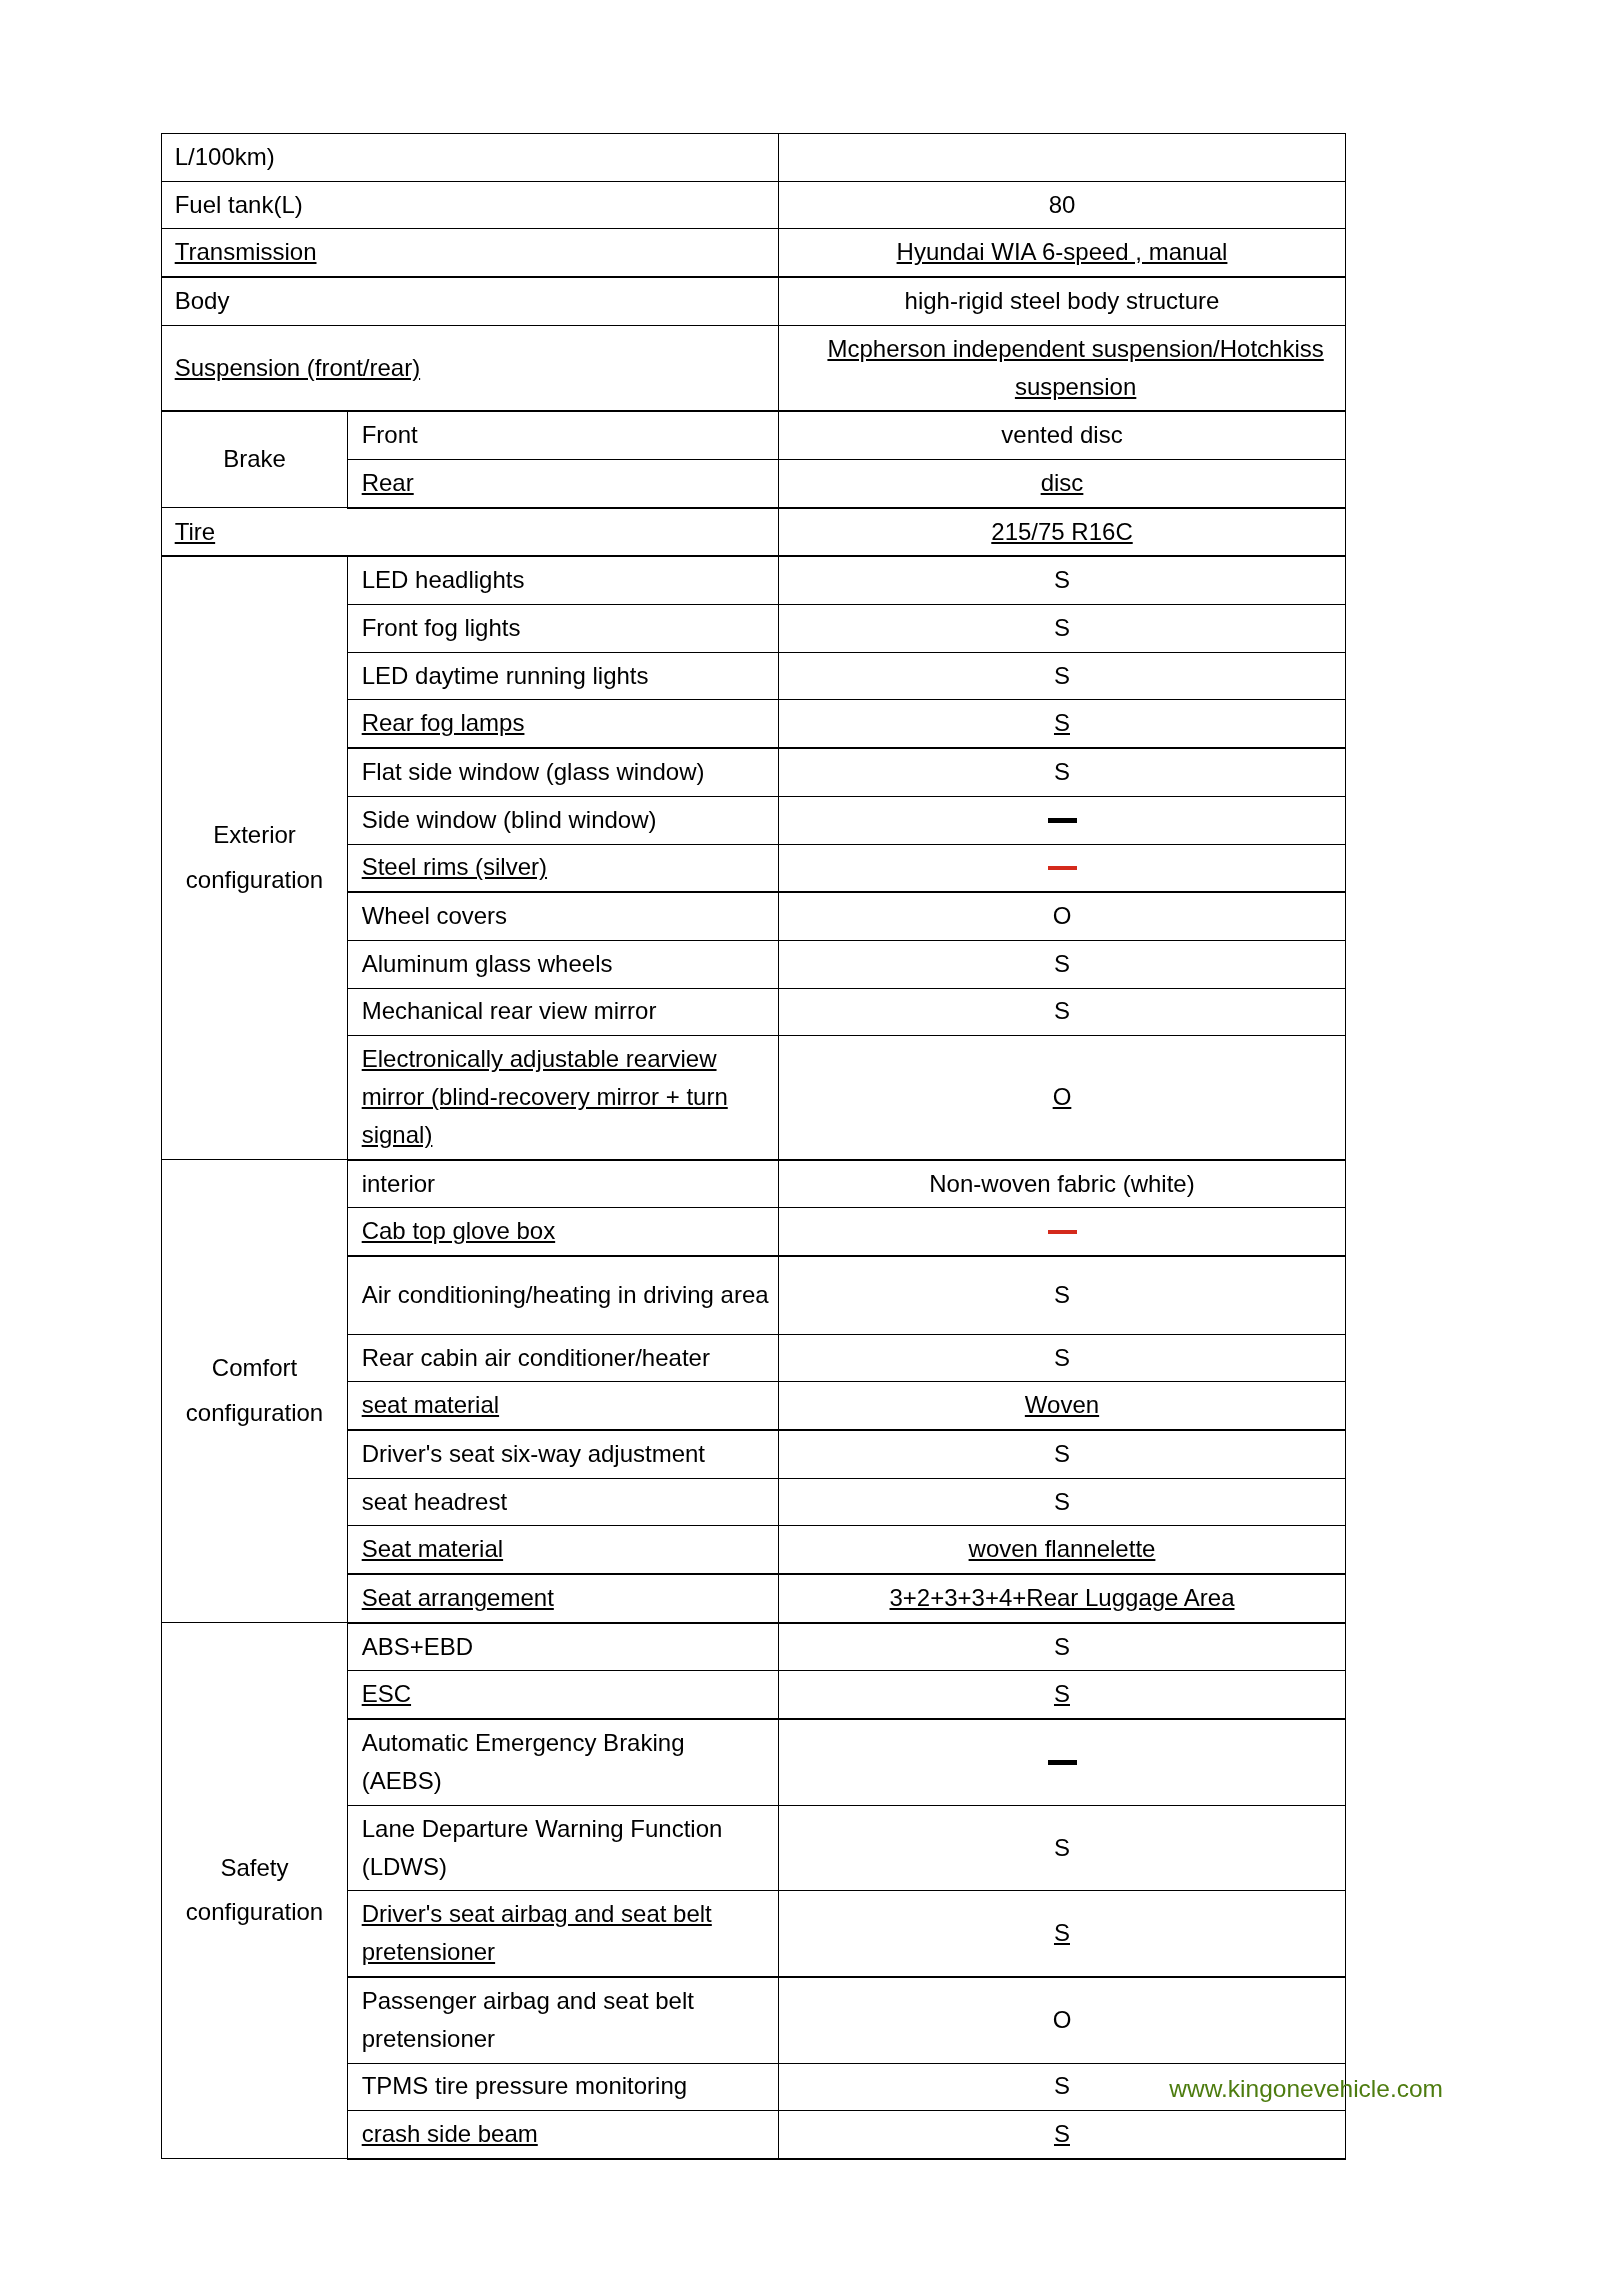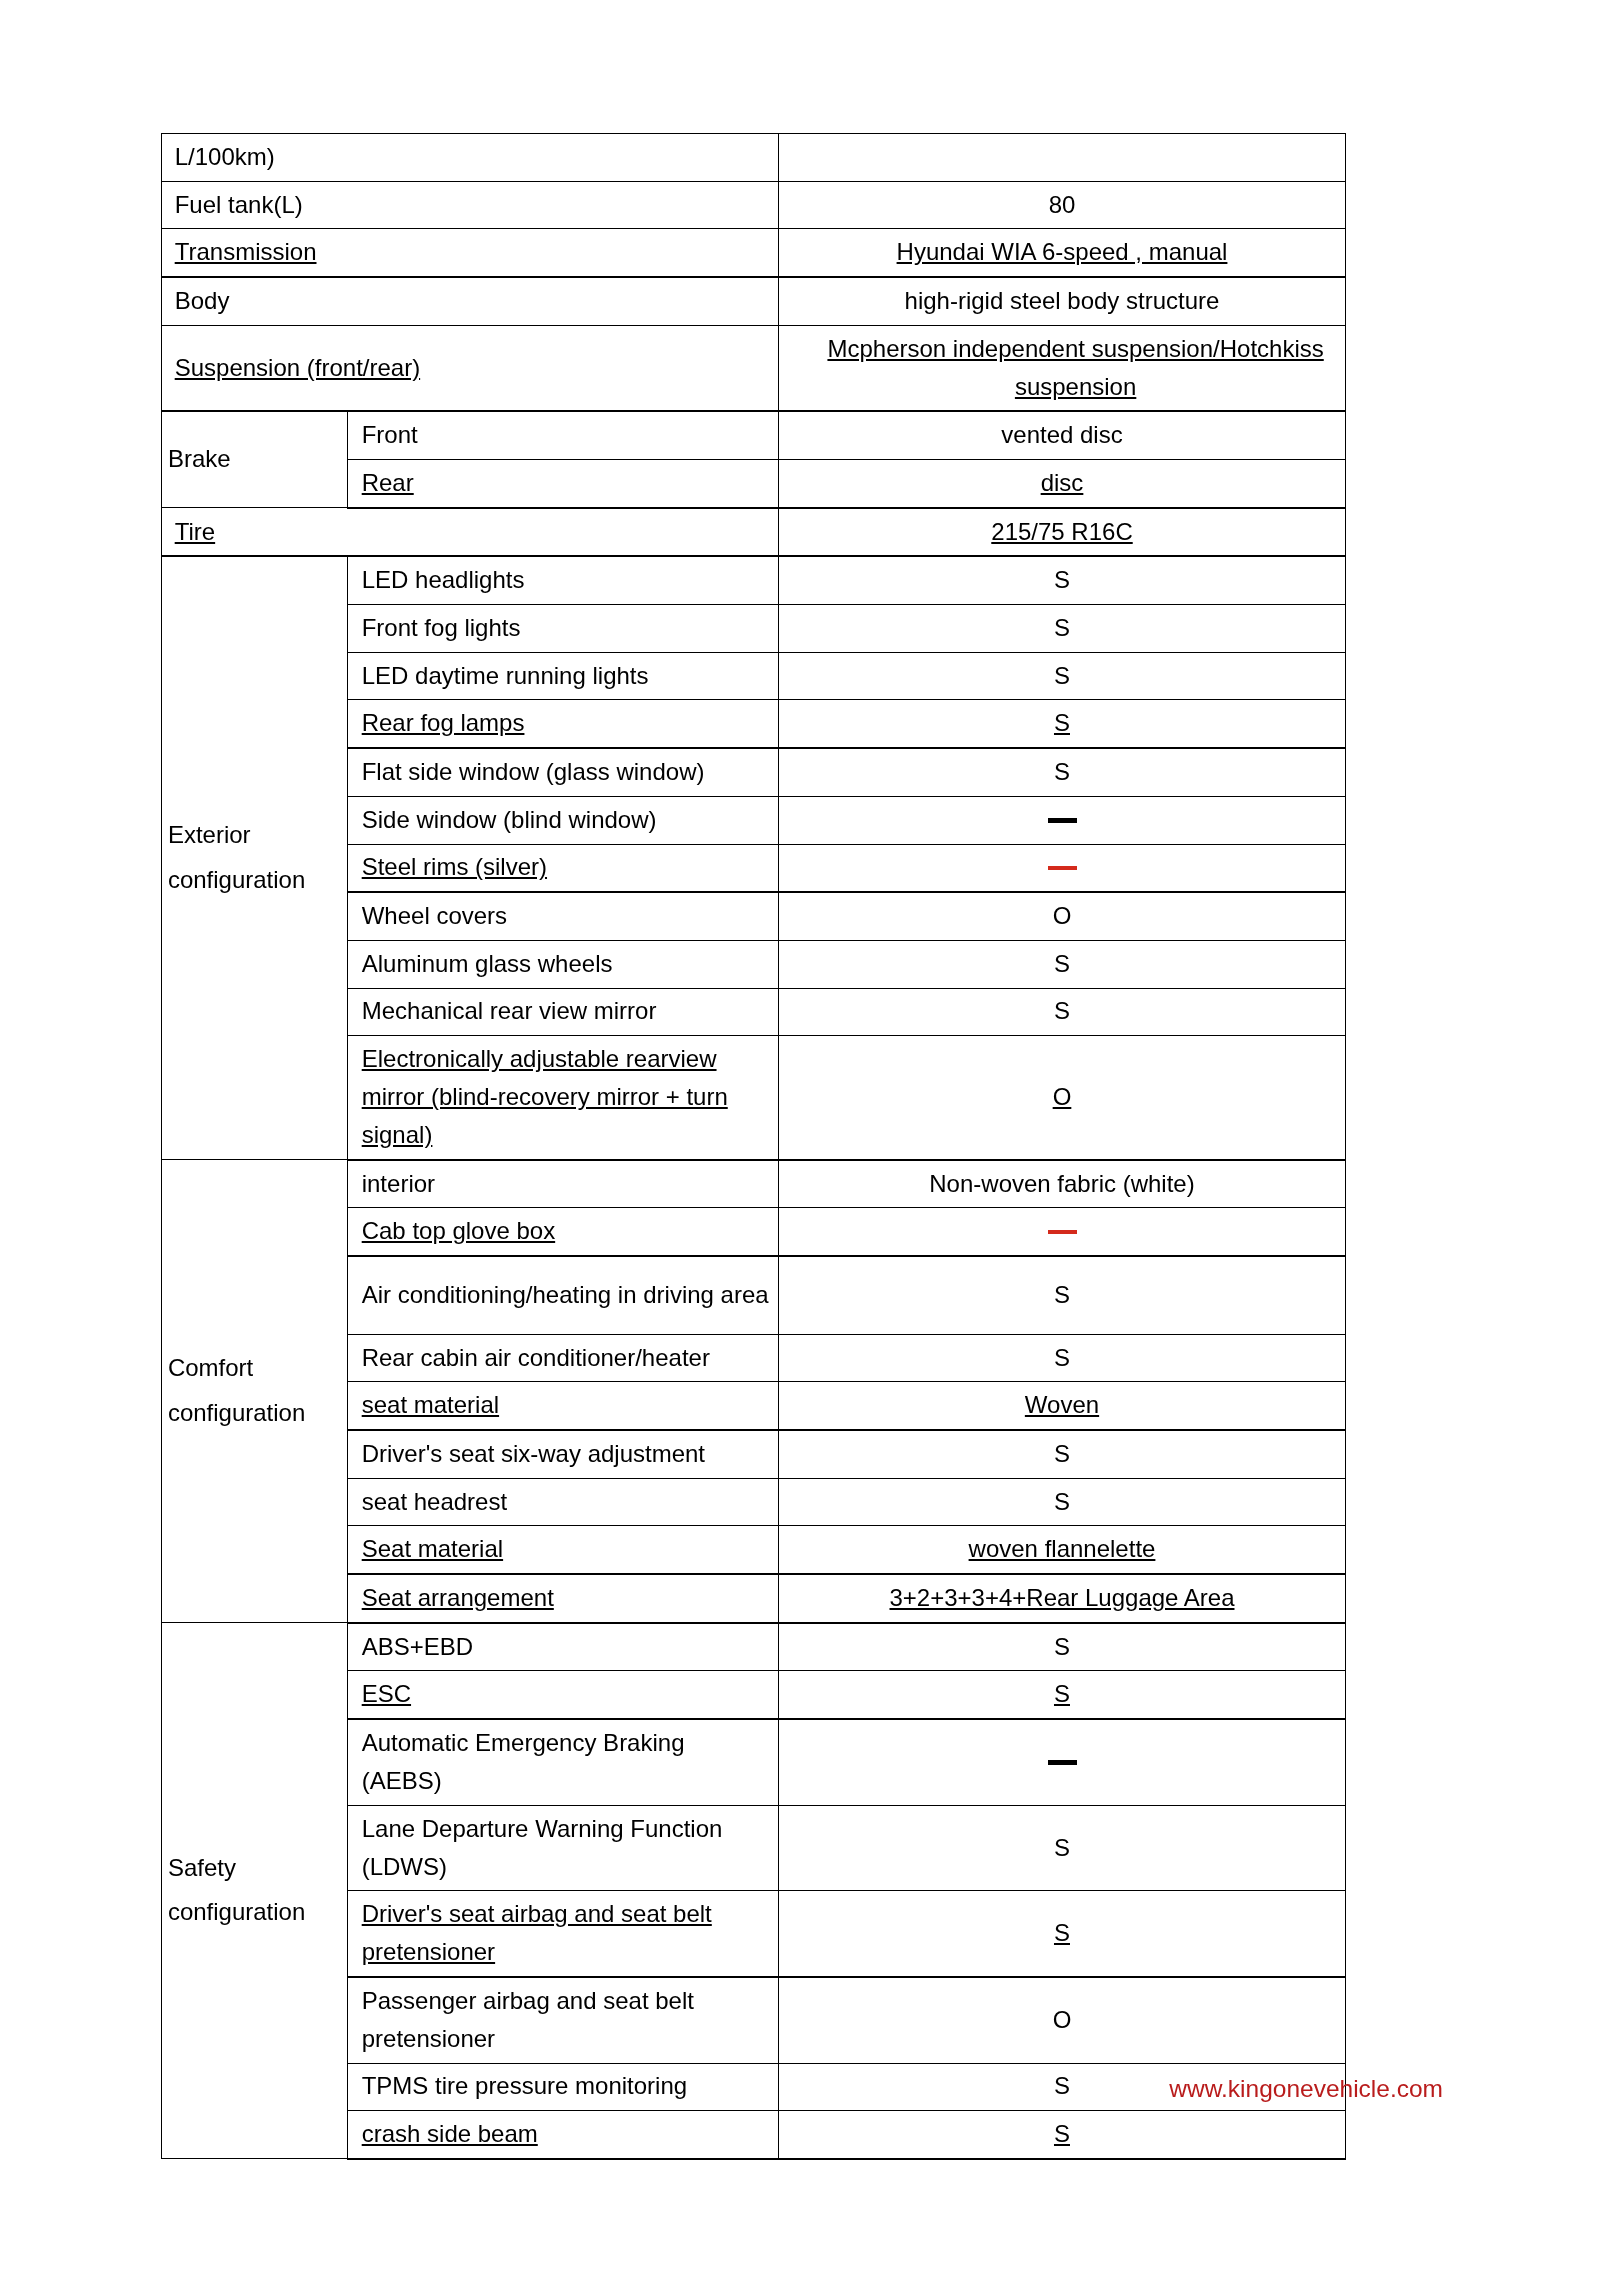--- a/index.html
+++ b/index.html
@@ -54,20 +54,21 @@
     padding-right: 5.9px;
     text-align: left;
   }
   td.lbl2 {
     padding-left: 13.7px;
     padding-right: 7.8px;
     text-align: left;
   }
   
   td.grp {
+    text-align: center;
     padding-left: 5.9px;
     padding-right: 5.9px;
     line-height: 1.85;
   }
   
   td.val {
     text-align: center;
     padding-left: 7.8px;
     padding-right: 7.8px;
     margin-top: 38px;
@@ -99,21 +100,21 @@
   }
 
   
   .multi { line-height: 1.62; }
 
   .footer-url {
     position: absolute;
     right: 178px;
     top: 2075px;
     font-size: 24.5px;
-    color: #b91c1c;
+    color: #4d7c0f;
     white-space: nowrap;
   }
 </style>
 </head>
 <body>
 
 <div class="page">
 
   <table class="spec-table">
     <colgroup>

